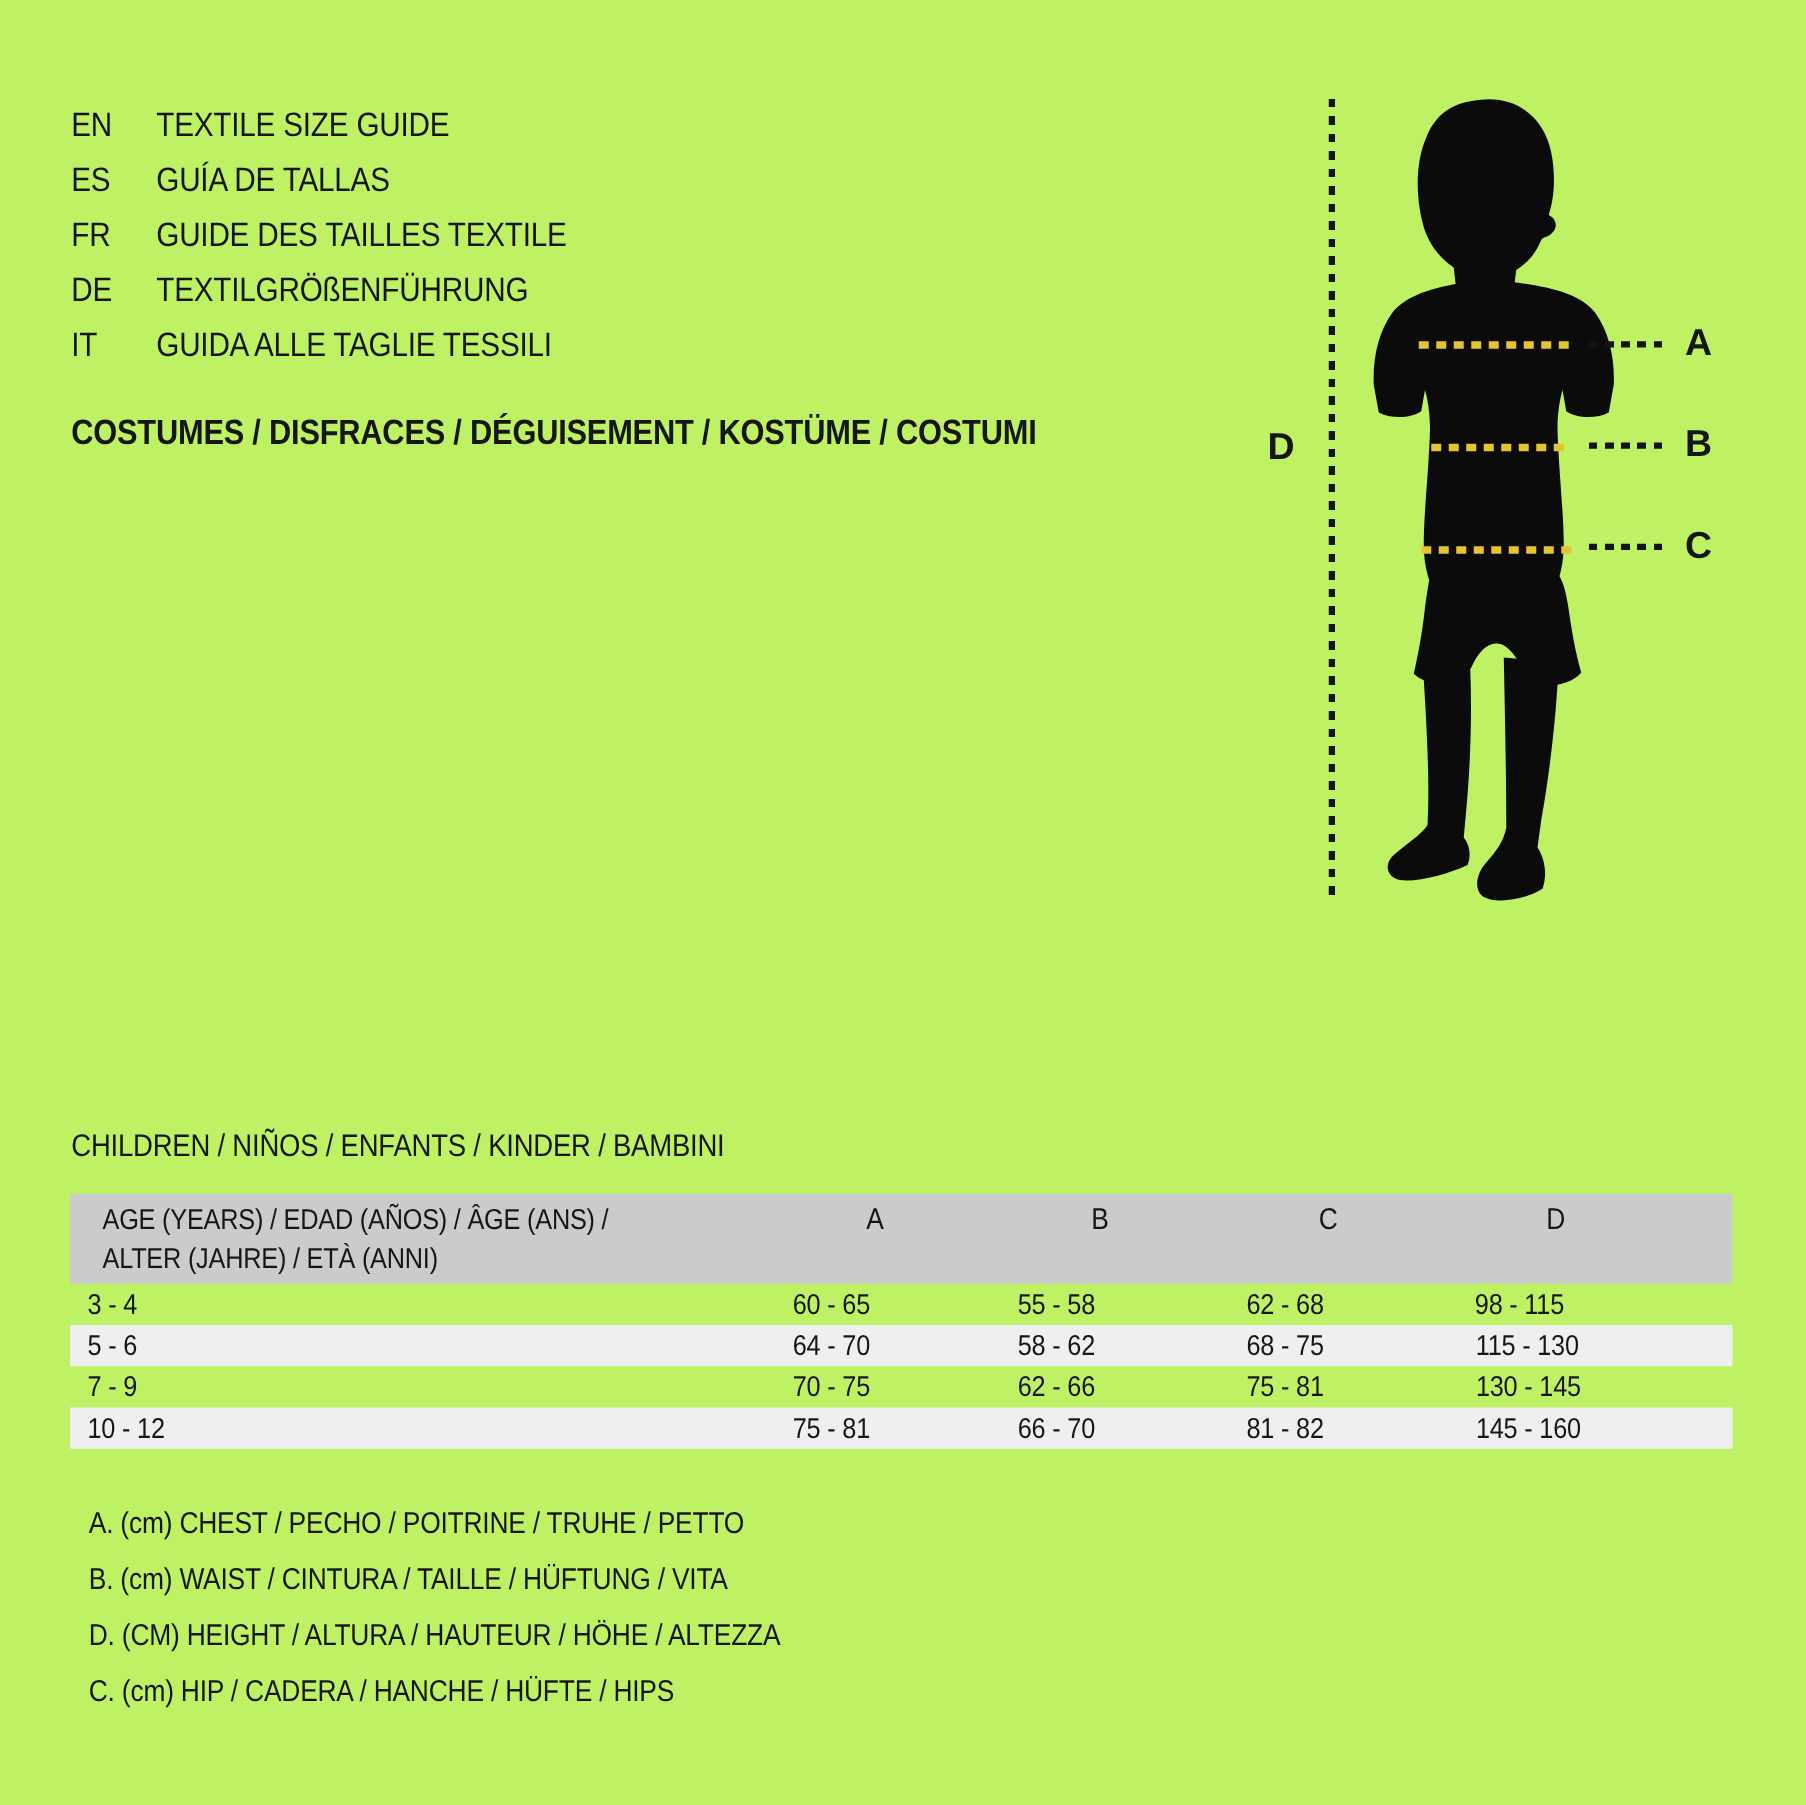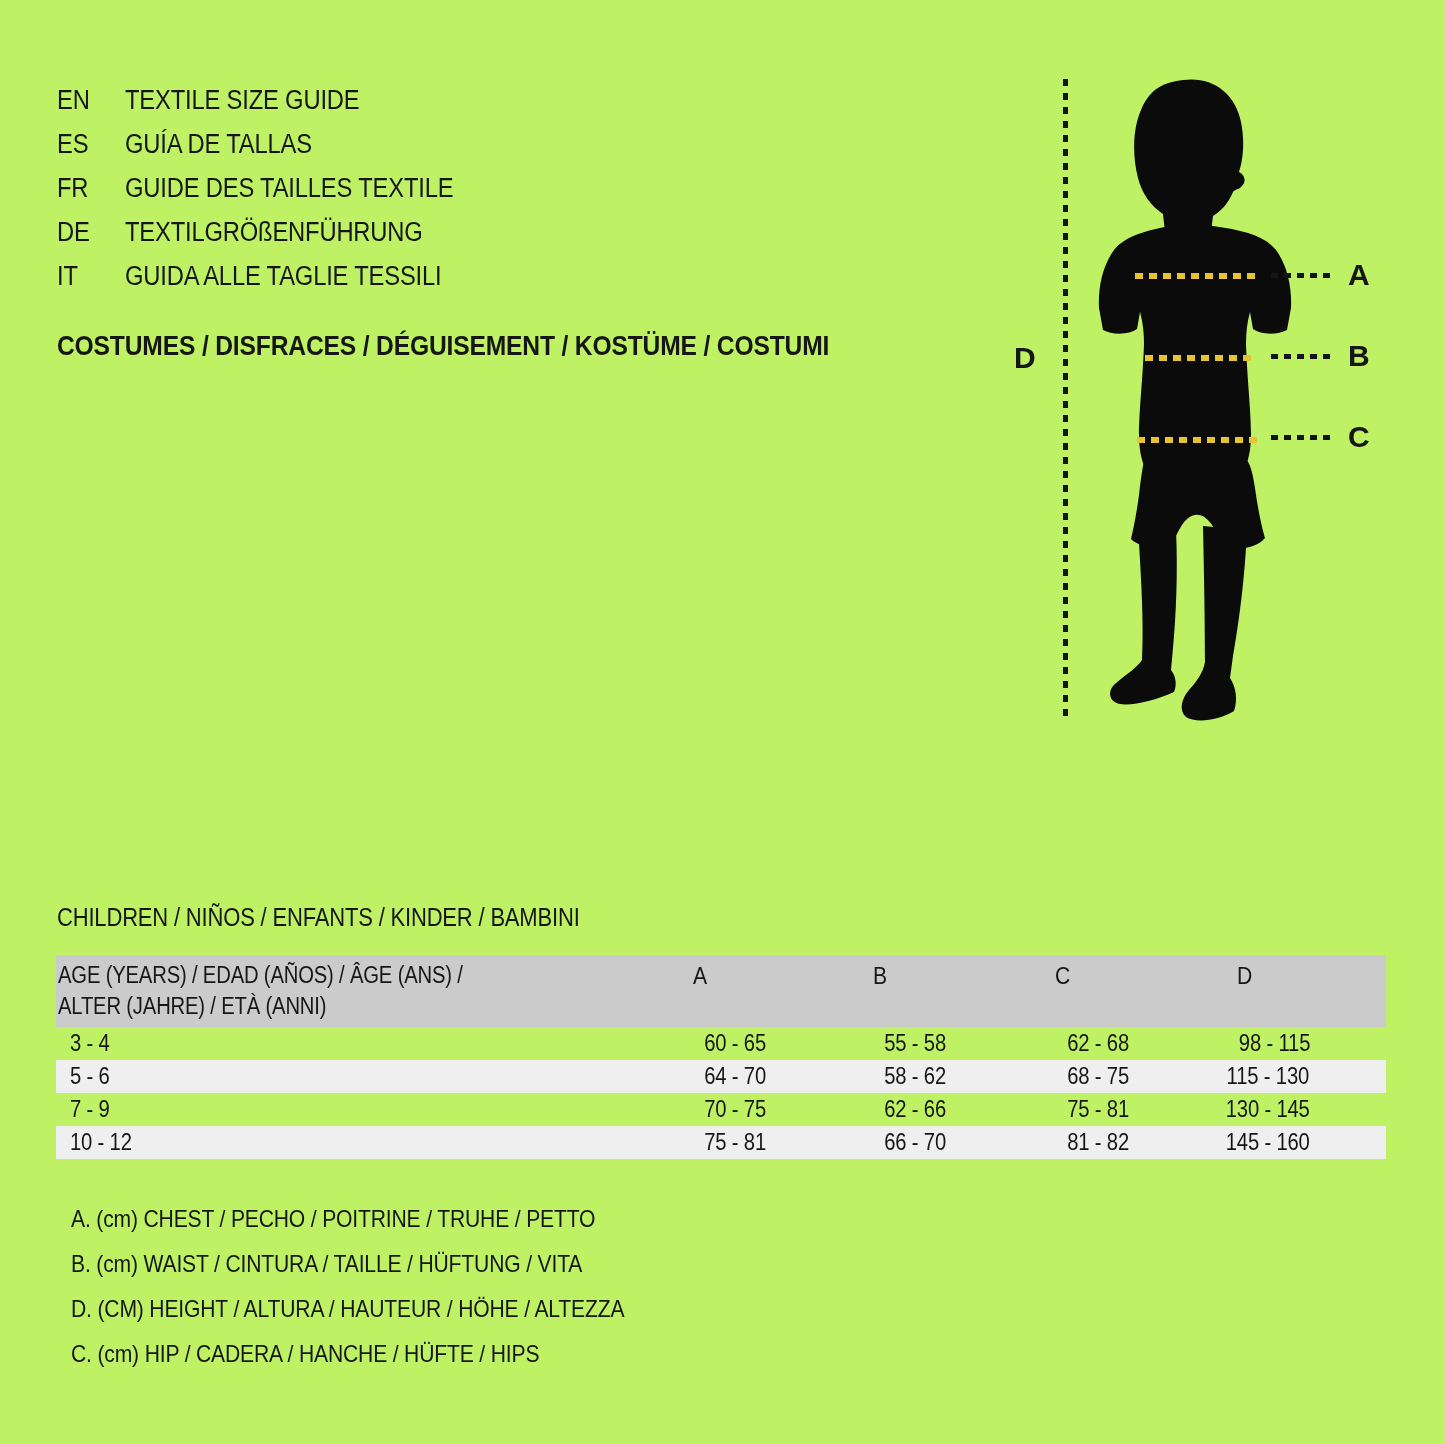--- a/index.html
+++ b/index.html
@@ -48,32 +48,32 @@
   }
   .hdot-a { top: 273px; }
   .hdot-b { top: 354px; }
   .hdot-c { top: 435px; }
   .silhouette-svg { position: absolute; left: 1085px; top: 78px; }
 
   
   .section-title { position: absolute; left: 57px; top: 903px; font-size: 25px; text-align: center; }
   .size-table { position: absolute; left: 56px; top: 955px; width: 1330px; }
   .thead { position: relative; height: 72px; background: #cbcbcb; }
-  .age-header { position: absolute; left: 2px; top: 5px; font-size: 23px; line-height: 31px; }
+  .age-header { position: absolute; left: 26px; top: 5px; font-size: 23px; line-height: 31px; }
   .col-letter {
     position: absolute; top: 7px; width: 140px; text-align: center; font-size: 24px;
   }
   .col-1 { left: 574px; }
   .col-2 { left: 754px; }
   .col-3 { left: 937px; }
   .col-4 { left: 1119px; }
   .trow { position: relative; height: 33px; line-height: 33px; font-size: 23px; }
   .trow.alt { background: #efefef; }
   .age-cell { position: absolute; left: 14px; }
-  .val-cell { position: absolute; width: 140px; text-align: right; }
+  .val-cell { position: absolute; width: 140px; text-align: left; }
 
   
   .legend-block { position: absolute; left: 71px; top: 1196px; }
   .legend-line { height: 45px; line-height: 45px; font-size: 24px; }
 </style>
 </head>
 <body>
 
 <div class="page">
 

